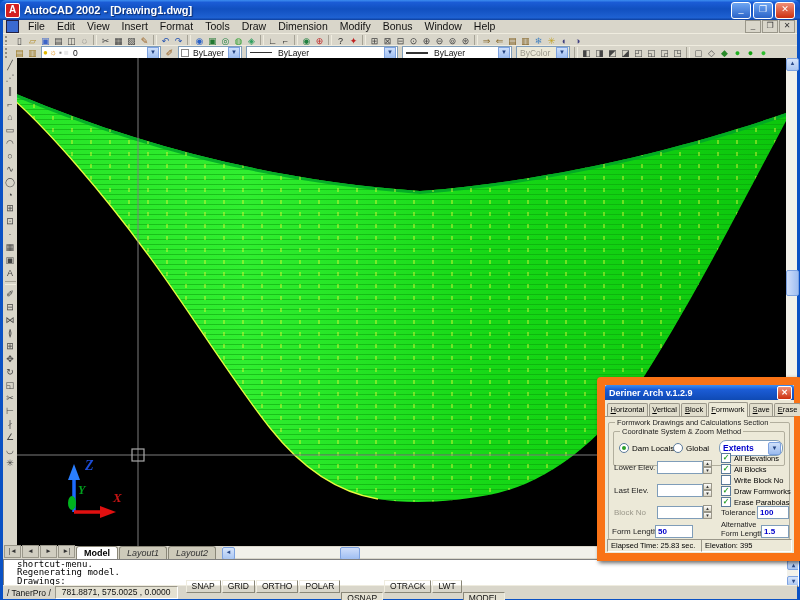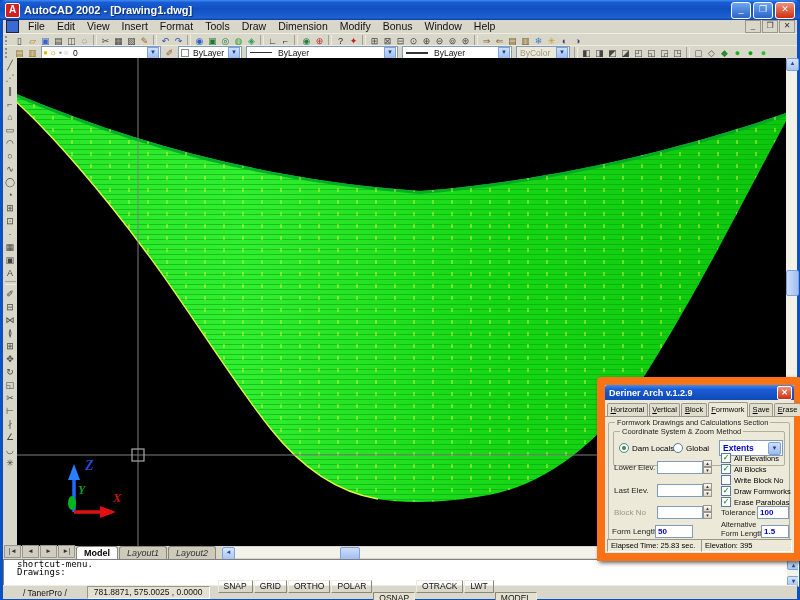--- a/index.html
+++ b/index.html
@@ -71,21 +71,21 @@
   .cmd{position:absolute;left:3px;top:559px;width:794px;height:26px;background:#fff;
     border:1px solid #808080;border-right-color:#fff;font-family:"DejaVu Sans Mono",monospace;
     font-size:9px;color:#000;overflow:hidden;}
   .cmd .cline{line-height:8.4px;padding-left:13px;white-space:pre;}
   .cmdscroll{position:absolute;right:0;top:0;width:11px;height:24px;background:#f2f1ea;}
   
   .statusbar{position:absolute;left:3px;top:585px;width:794px;height:13px;background:#d9d6ca;
     display:flex;align-items:center;font-size:8.5px;color:#111;border-top:1px solid #efecdf;}
   .scoord{background:#e4e1d2;border:1px solid #9a978a;border-bottom-color:#fff;border-right-color:#fff;
     padding:0 6px;height:11px;line-height:11px;margin-right:8px;}
-  .smenu{padding:0 20px;}
+  .smenu{padding:0 4px;}
   .stoggle{border:1px solid #efecdf;border-bottom-color:#8a8778;border-right-color:#8a8778;
     padding:0 5px;height:11px;line-height:11px;margin-right:1px;}
   .stoggle.pressed{border:1px solid #8a8778;border-bottom-color:#efecdf;border-right-color:#efecdf;
     background:#e4e1d2;margin-top:12px;}
   
   .dialog{position:absolute;left:597px;top:377px;width:189px;height:168px;background:#ece9d8;
     border:8px solid #f97316;border-radius:4px 4px 0 0;z-index:50;font-size:8px;color:#000;
     box-shadow:2px 2px 4px rgba(0,0,0,.6);}
   .dtitle{height:15px;background:linear-gradient(180deg,#3d8ef0,#1b5cd6 30%,#0f4ab4);display:flex;
     align-items:center;color:#fff;font-weight:bold;font-size:9px;padding-left:4px;border-radius:2px 2px 0 0;}
@@ -406,21 +406,21 @@
         <div class="grplbl">Formwork Drawings and Calculations Section</div>
       </div>
       <div class="radio" style="left:14px;top:26px;">
         <span class="rdot sel"></span>
         <span>Dam Locals</span>
       </div>
       <div class="radio" style="left:68px;top:26px;">
         <span class="rdot"></span>
         <span>Global</span>
       </div>
-      <div class="dcombo" style="left:114px;top:23px;width:62px;height:14px;">
+      <div class="dcombo" style="left:114px;top:23px;width:62px;height:14px;border-radius:7px;">
         <span class="cval">Extents</span>
         <span class="drop">▼</span>
       </div>
 
       <div class="dlabel" style="left:9px;top:46px;">Lower Elev.</div>
       <div class="dinput" style="left:52px;top:44px;width:42px;"></div>
       <div class="spin" style="left:98px;top:43px;">
           <div>▲</div>
           <div>▼</div>
         </div>
@@ -492,20 +492,21 @@
     <div class="hscroll">
       <div class="hbtn" style="left:0;">◄</div>
       <div class="hthumb" style="left:118px;"></div>
       <div class="hbtn" style="right:0;">►</div>
     </div>
   </div>
 
   <div class="cmd">
     <div id="cmdlines">
         <div class="cline">shortcut-menu.</div>
+        <div class="cline">Regenerating model.</div>
         <div class="cline">Drawings:</div>
       </div>
     <div class="cmdscroll">
       <div class="sbtn" style="top:0;height:8px;line-height:7px;">▲</div>
       <div class="sbtn" style="top:16px;height:8px;line-height:7px;">▼</div>
     </div>
   </div>
 
   <div class="statusbar">
     <span class="smenu">/ TanerPro /</span>

